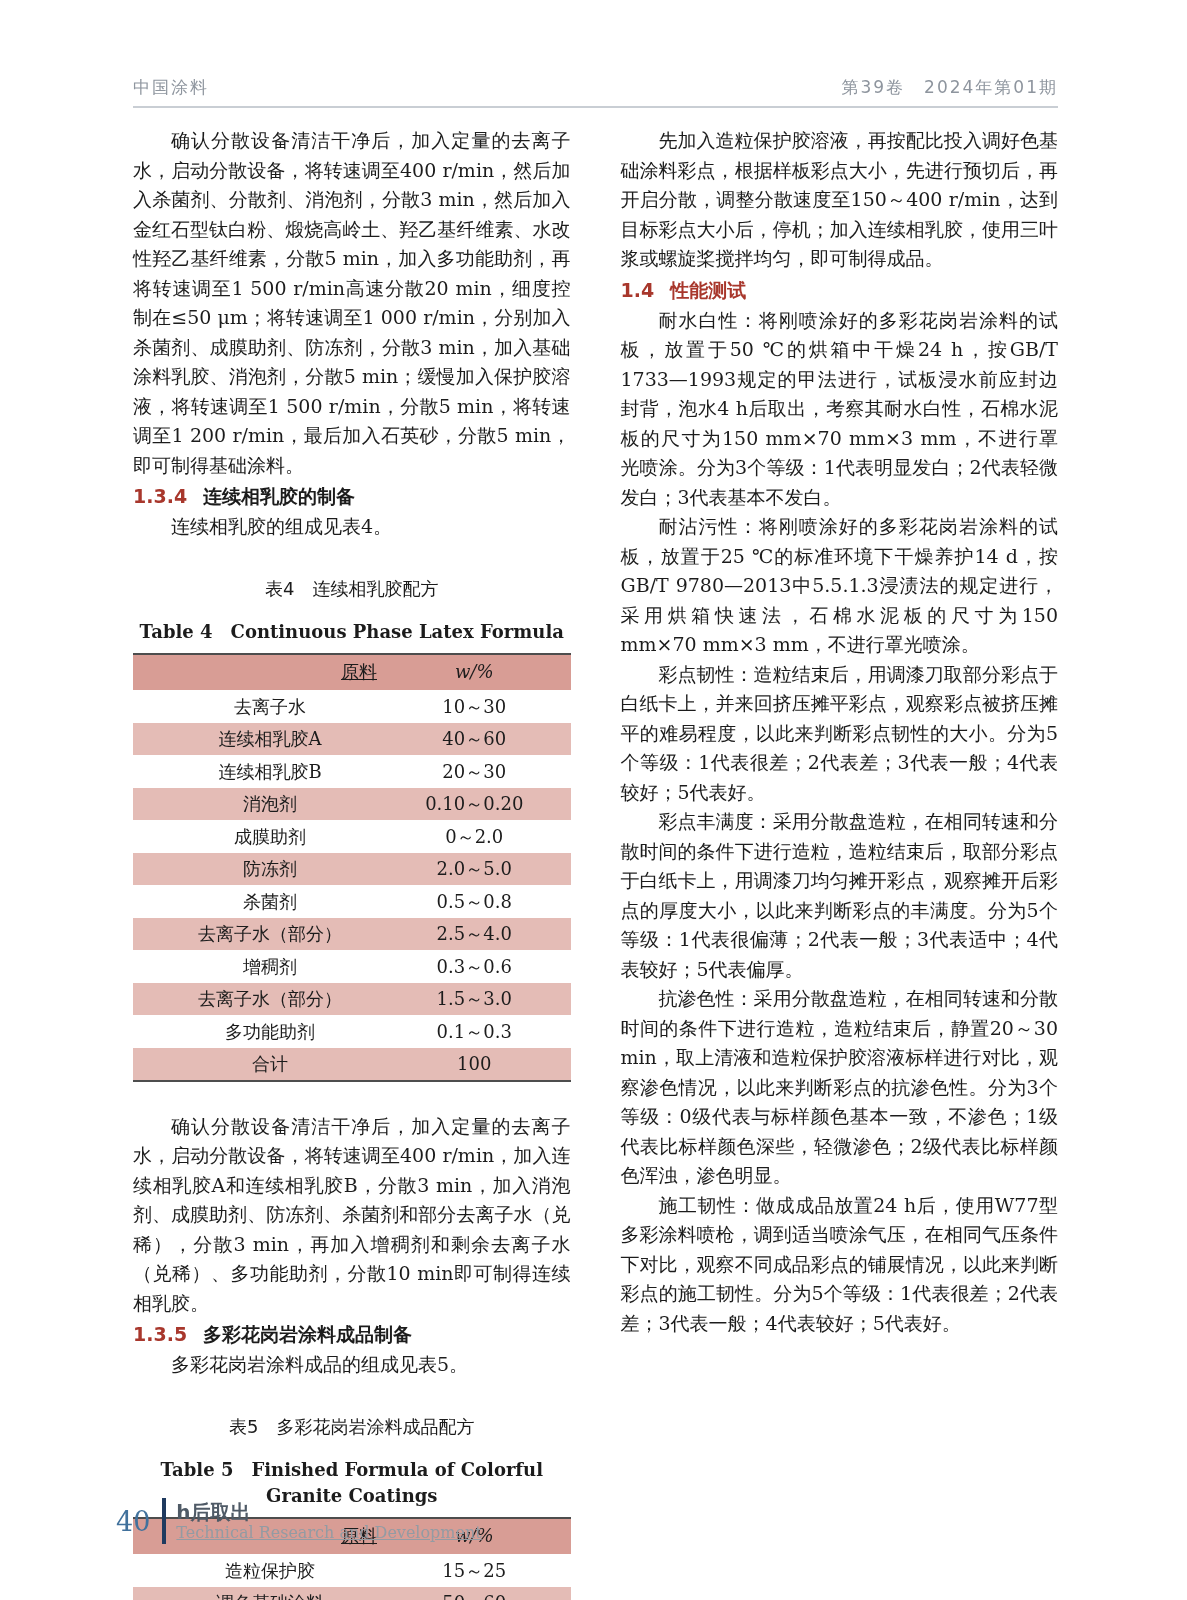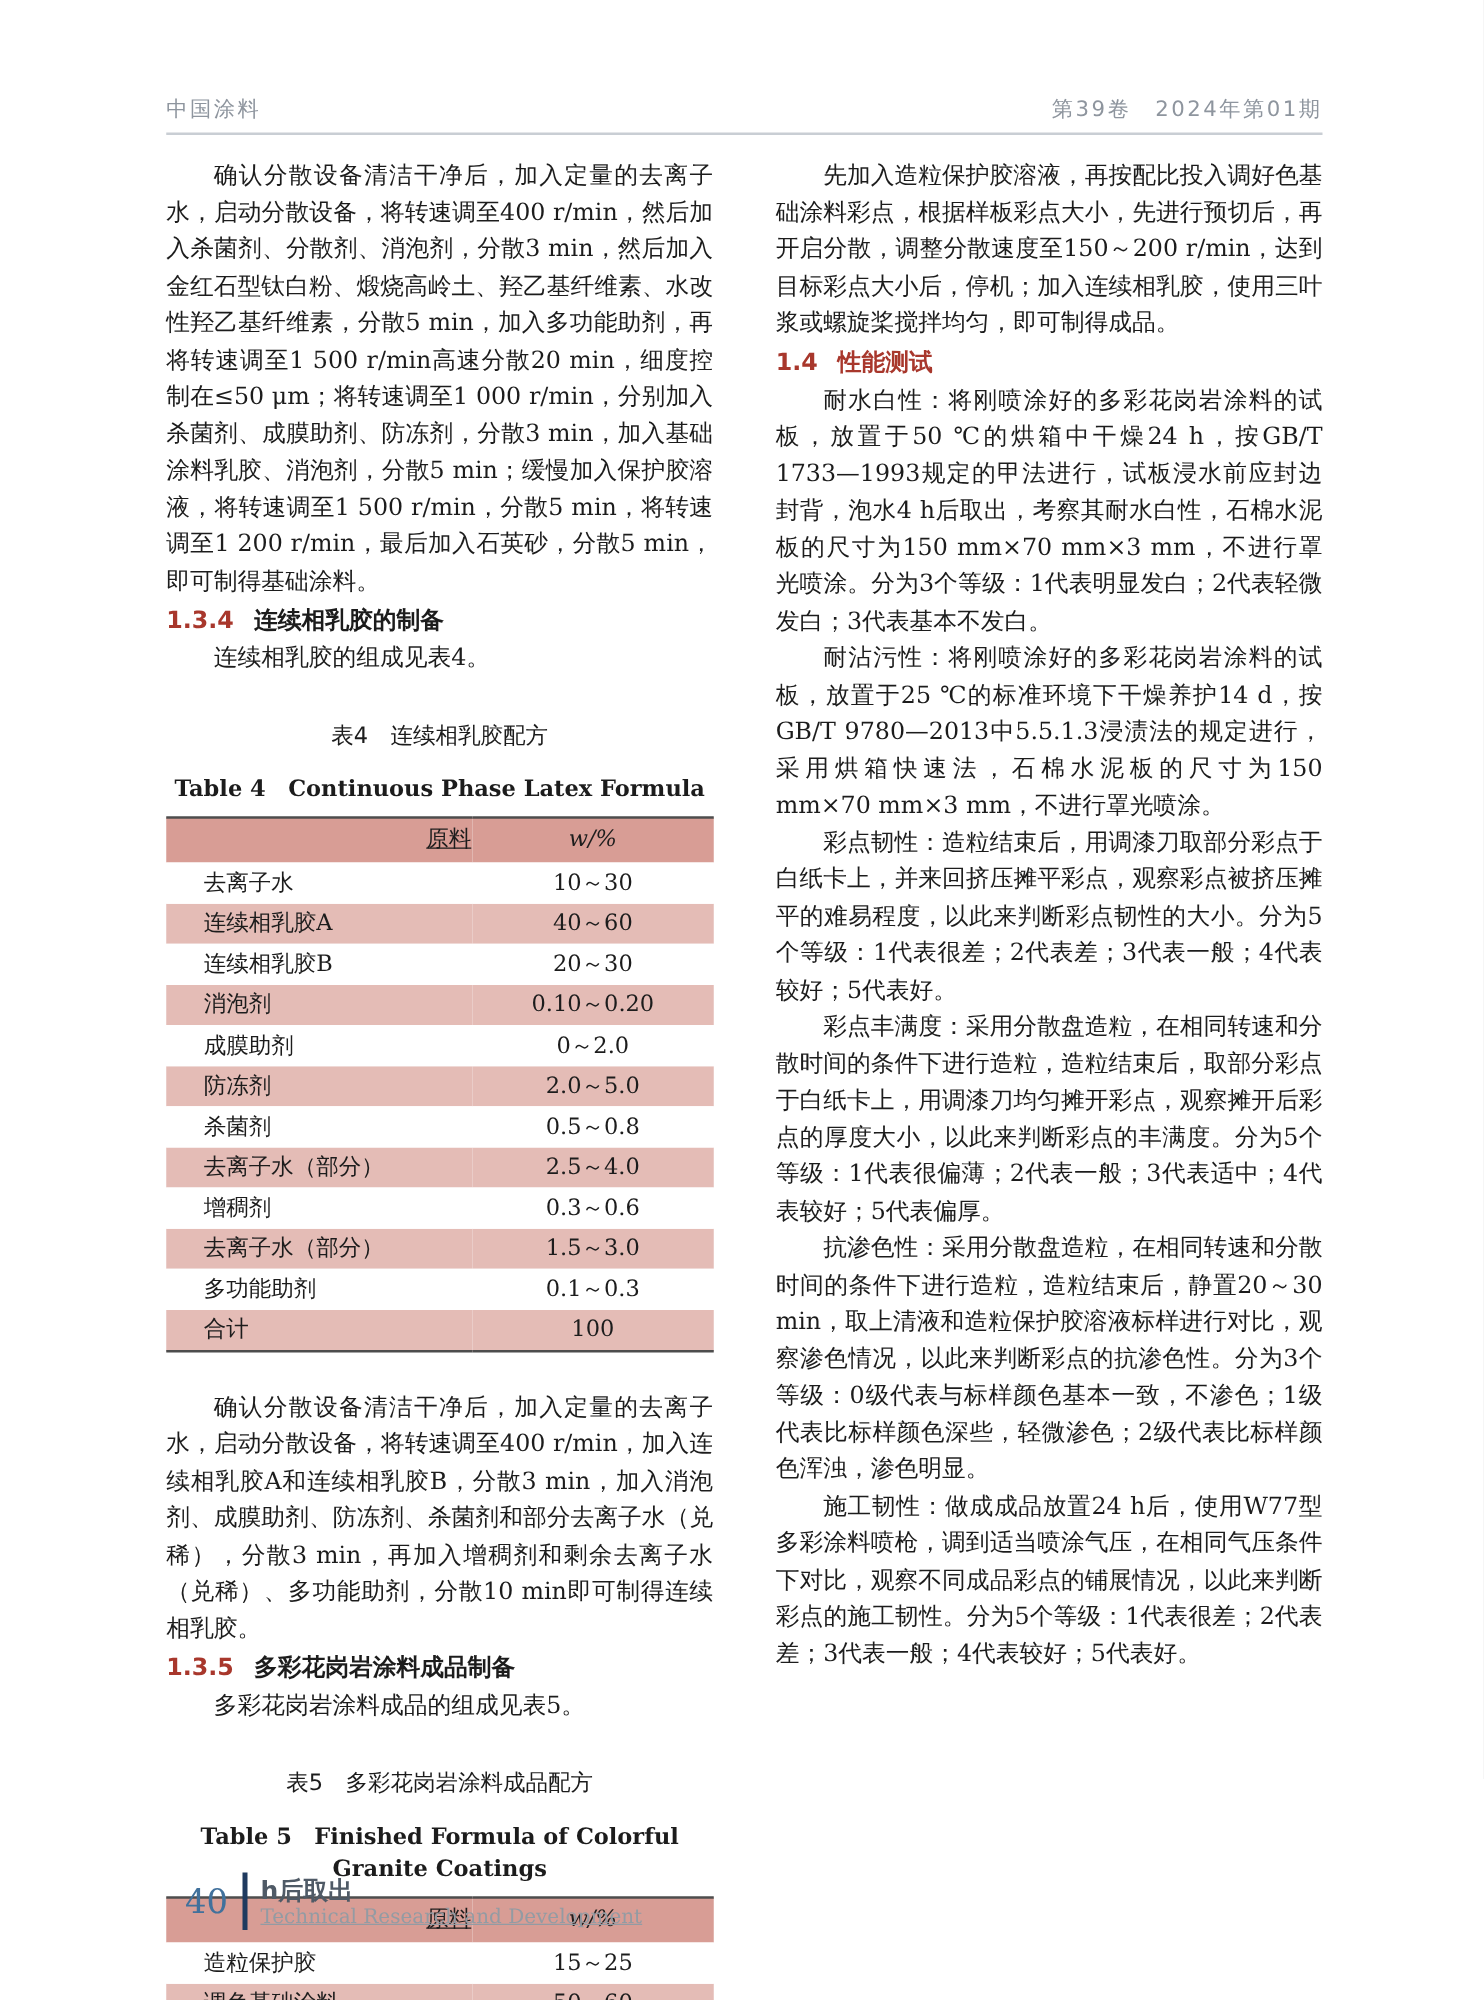--- a/index.html
+++ b/index.html
@@ -46,27 +46,27 @@
     border-top:2px solid #4d4d4d; border-bottom:2px solid #4d4d4d;
     font-size:18px;
   }
   table.formula th {
     background:var(--table-header-bg,#d89d95);
     font-weight:normal; height:33px;
   }
   table.formula th.col-name { text-align:right;text-decoration:underline; }
   table.formula th.col-val { text-align:center; font-style:italic; }
   table.formula td { height:29px; }
-  table.formula td:first-child { width:56%; padding-left:30px; text-align:left; }
+  table.formula td:first-child { width:56%; padding-left:30px; text-align:center; }
   table.formula td:last-child { text-align:center; }
   table.formula tbody tr:nth-child(even) td { background:var(--table-stripe-bg,#e4bcb6); }
   table.formula tbody tr { border-top:1.5px solid #ffffff; }
   
   .footer {
-    position:absolute; top:1498px; left:148px;
+    position:absolute; top:1498px; left:116px;
     display:flex; align-items:center;
   }
   .page-number {
     font-size:27px; color:var(--footer-blue,#41719c); margin-right:12px;
     font-family:"DejaVu Serif","Liberation Serif",serif;
   }
   .footer-bar { width:4px; height:46px; background:var(--footer-bar,#1f3a5f); margin-right:10px; }
   .footer-col-cn {
     font-family:"DejaVu Sans","Liberation Sans",sans-serif; font-weight:bold;
     font-size:20px; color:#4f5a66; line-height:24px;
@@ -183,21 +183,21 @@
               <tr>
                 <td>调色基础涂料</td>
                 <td>50～60</td>
               </tr>
             </tbody>
         </table>
       </div>
     </div>
 
     <div class="col">
-      <p class="para">先加入造粒保护胶溶液，再按配比投入调好色基础涂料彩点，根据样板彩点大小，先进行预切后，再开启分散，调整分散速度至150～200 r/min，达到目标彩点大小后，停机；加入连续相乳胶，使用三叶浆或螺旋桨搅拌均匀，即可制得成品。</p>
+      <p class="para">先加入造粒保护胶溶液，再按配比投入调好色基础涂料彩点，根据样板彩点大小，先进行预切后，再开启分散，调整分散速度至150～400 r/min，达到目标彩点大小后，停机；加入连续相乳胶，使用三叶浆或螺旋桨搅拌均匀，即可制得成品。</p>
 
       <p class="sec-head">
         <span class="sec-num">1.4</span><span class="sec-title-red">性能测试</span>
       </p>
 
       <p class="para">耐水白性：将刚喷涂好的多彩花岗岩涂料的试板，放置于50 ℃的烘箱中干燥24 h，按GB/T 1733—1993规定的甲法进行，试板浸水前应封边封背，泡水4 h后取出，考察其耐水白性，石棉水泥板的尺寸为150 mm×70 mm×3 mm，不进行罩光喷涂。分为3个等级：1代表明显发白；2代表轻微发白；3代表基本不发白。</p>
       <p class="para">耐沾污性：将刚喷涂好的多彩花岗岩涂料的试板，放置于25 ℃的标准环境下干燥养护14 d，按GB/T 9780—2013中5.5.1.3浸渍法的规定进行，采用烘箱快速法，石棉水泥板的尺寸为150 mm×70 mm×3 mm，不进行罩光喷涂。</p>
       <p class="para">彩点韧性：造粒结束后，用调漆刀取部分彩点于白纸卡上，并来回挤压摊平彩点，观察彩点被挤压摊平的难易程度，以此来判断彩点韧性的大小。分为5个等级：1代表很差；2代表差；3代表一般；4代表较好；5代表好。</p>
       <p class="para">彩点丰满度：采用分散盘造粒，在相同转速和分散时间的条件下进行造粒，造粒结束后，取部分彩点于白纸卡上，用调漆刀均匀摊开彩点，观察摊开后彩点的厚度大小，以此来判断彩点的丰满度。分为5个等级：1代表很偏薄；2代表一般；3代表适中；4代表较好；5代表偏厚。</p>
       <p class="para">抗渗色性：采用分散盘造粒，在相同转速和分散时间的条件下进行造粒，造粒结束后，静置20～30 min，取上清液和造粒保护胶溶液标样进行对比，观察渗色情况，以此来判断彩点的抗渗色性。分为3个等级：0级代表与标样颜色基本一致，不渗色；1级代表比标样颜色深些，轻微渗色；2级代表比标样颜色浑浊，渗色明显。</p>

